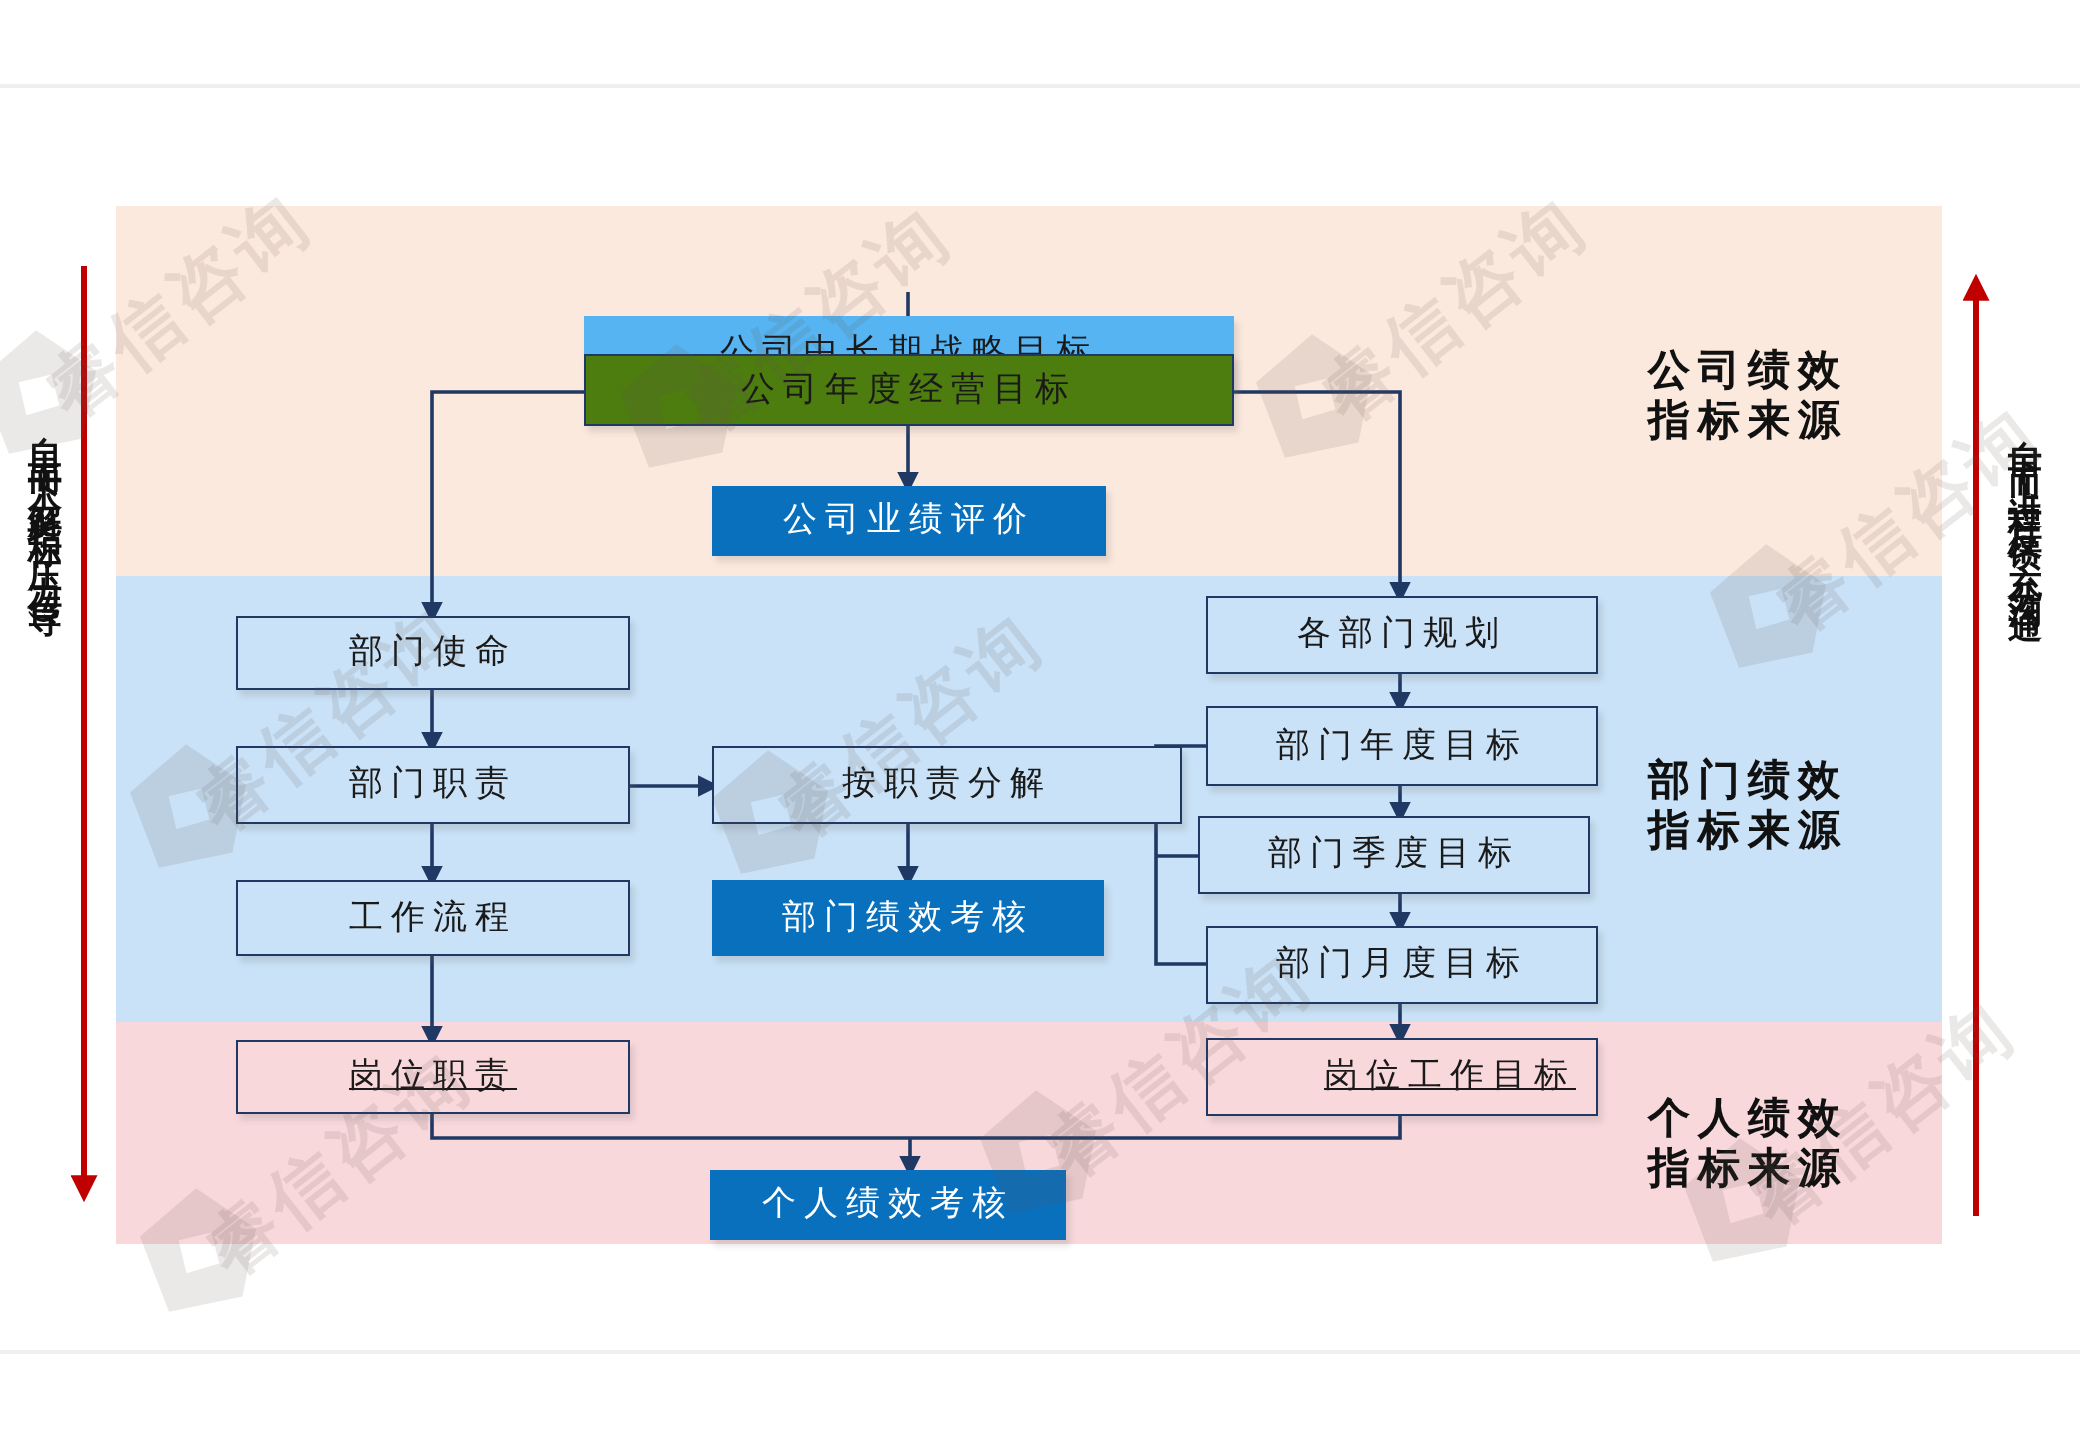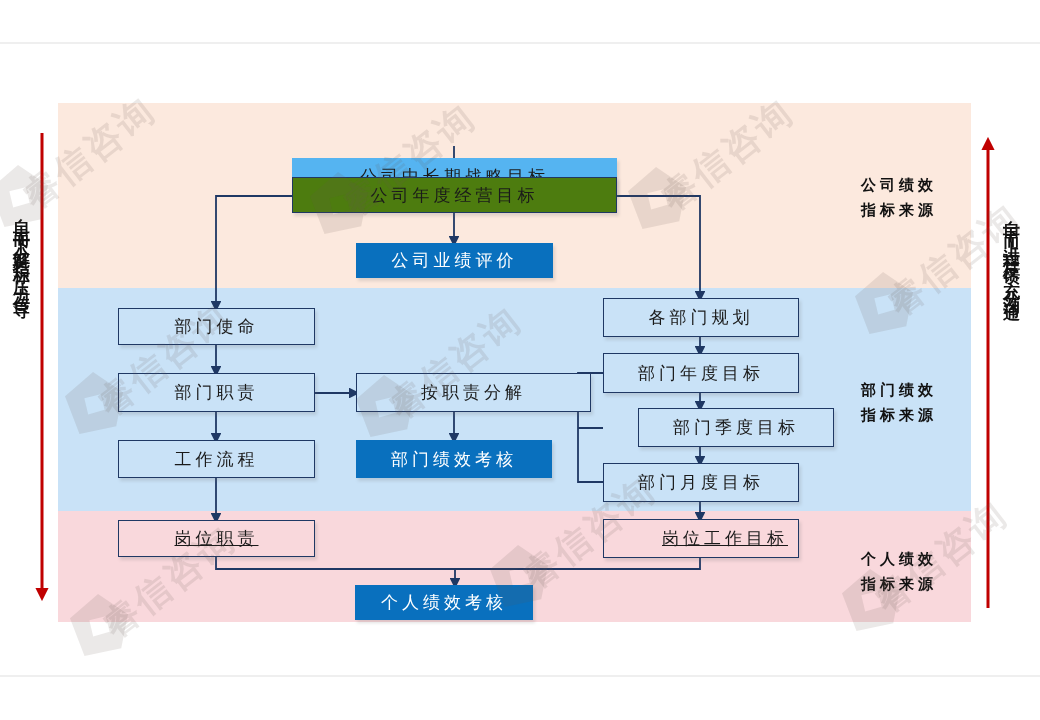--- a/index.html
+++ b/index.html
@@ -28,22 +28,22 @@
   }
   .node.outlined { border: 1.6px solid #1f3864; }
   .node.fill-company    { background: #4d7c0f; }
   .node.fill-department { background: #c9e2f7; }
   .node.fill-personal   { background: #f9d8dc; text-decoration: underline; }
   .node.fill-highlight  { background: #55b4f1; }
   .node.fill-primary    { background: #0970be; color: #ffffff; }
 
   .section-label {
     position: absolute; left: 824px; width: 150px;
-    font-size: 15px; font-weight: bold; color: #111111;
-    letter-spacing: 4px; line-height: 25px; white-space: nowrap; text-align: center;
+    font-size: 21px; font-weight: bold; color: #111111;
+    letter-spacing: 4px; line-height: 25px; white-space: nowrap;
   }
   .section-label.company    { top: 173px; }
   .section-label.department { top: 378px; }
   .section-label.personal   { top: 547px; }
 
   .rail-text {
     position: absolute;
     writing-mode: vertical-rl;
     font-size: 17px; font-weight: bold; color: #111111;
     letter-spacing: 7px; white-space: nowrap;
@@ -116,21 +116,21 @@
   <div class="node fill-primary" style="left:356px; top:243px; width:197px; height:35px;">公司业绩评价</div>
 
   <div class="node outlined fill-department" style="left:118px; top:308px; width:197px; height:37px;">部门使命</div>
   <div class="node outlined fill-department" style="left:118px; top:373px; width:197px; height:39px;">部门职责</div>
   <div class="node outlined fill-department" style="left:118px; top:440px; width:197px; height:38px;">工作流程</div>
   <div class="node outlined fill-department" style="left:356px; top:373px; width:235px; height:39px;">按职责分解</div>
   <div class="node fill-primary" style="left:356px; top:440px; width:196px; height:38px;">部门绩效考核</div>
 
   <div class="node outlined fill-department" style="left:603px; top:298px; width:196px; height:39px;">各部门规划</div>
   <div class="node outlined fill-department" style="left:603px; top:353px; width:196px; height:40px;">部门年度目标</div>
-  <div class="node outlined fill-department" style="left:638px; top:408px; width:196px; height:39px;">部门季度目标</div>
+  <div class="node outlined fill-department" style="left:599px; top:408px; width:196px; height:39px;">部门季度目标</div>
   <div class="node outlined fill-department" style="left:603px; top:463px; width:196px; height:39px;">部门月度目标</div>
 
   <div class="node outlined fill-personal" style="left:118px; top:520px; width:197px; height:37px;">岗位职责</div>
   <div class="node outlined fill-personal" style="left:603px; top:519px; width:196px; height:39px;padding-left:48px;">岗位工作目标</div>
   <div class="node fill-primary" style="left:355px; top:585px; width:178px; height:35px;">个人绩效考核</div>
 
   <div class="section-label company">
     <div>公司绩效</div>
     <div>指标来源</div>
   </div>

